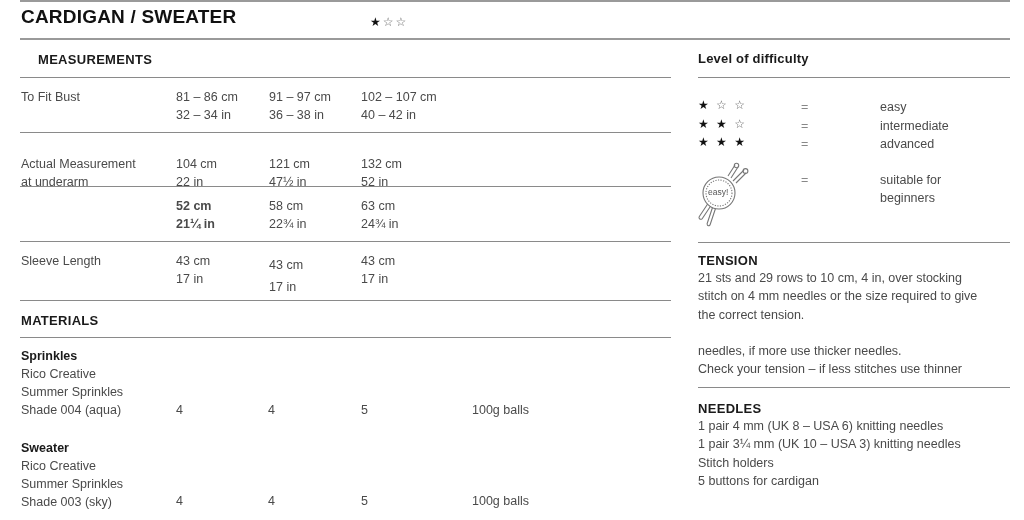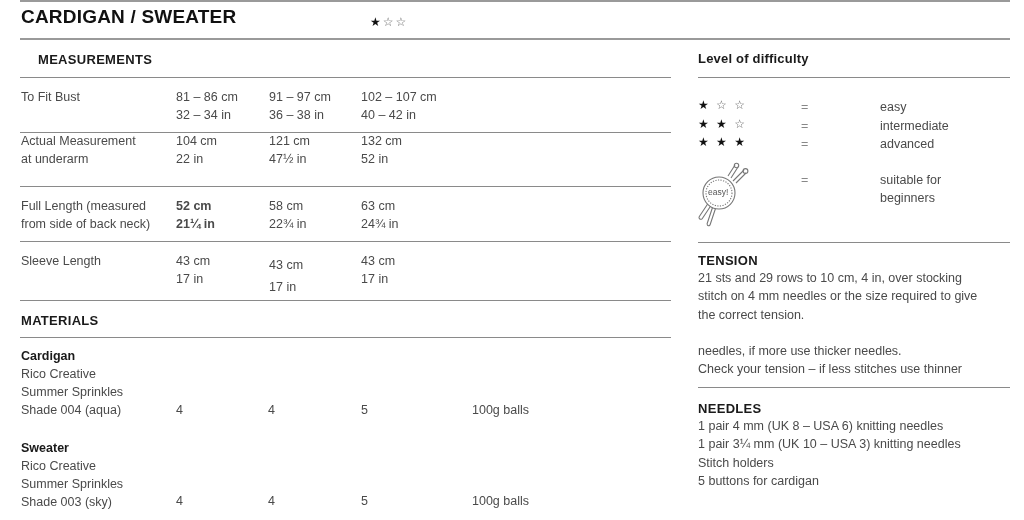--- a/index.html
+++ b/index.html
@@ -50,45 +50,41 @@
       <div>91 – 97 cm</div>
       <div>36 – 38 in</div>
     </div>
   <div class="c" style="left:340px;">
       <div>102 – 107 cm</div>
       <div>40 – 42 in</div>
     </div>
 </div>
 <div class="rule" style="left:20px; top:132px; width:651px;"></div>
 
-<div class="meas-row txt" style="top:132px;">
+<div class="meas-row txt" style="top:155px;">
   <div class="lbl">
       <div>Actual Measurement</div>
       <div>at underarm</div>
     </div>
   <div class="c" style="left:155px;">
       <div>104 cm</div>
       <div>22 in</div>
     </div>
   <div class="c" style="left:248px;">
       <div>121 cm</div>
       <div>47½ in</div>
     </div>
   <div class="c" style="left:340px;">
       <div>132 cm</div>
       <div>52 in</div>
     </div>
 </div>
 <div class="rule" style="left:20px; top:186px; width:651px;"></div>
 
 <div class="meas-row txt" style="top:197px;">
-  <div class="lbl">
-      <div>Full Length (measured</div>
-      <div>from side of back neck)</div>
-    </div>
   <div class="c" style="left:155px;font-weight:bold;">
       <div>52 cm</div>
       <div>21¼ in</div>
     </div>
   <div class="c" style="left:248px;">
       <div>58 cm</div>
       <div>22¾ in</div>
     </div>
   <div class="c" style="left:340px;">
       <div>63 cm</div>
@@ -114,21 +110,21 @@
       <div>43 cm</div>
       <div>17 in</div>
     </div>
 </div>
 <div class="rule" style="left:20px; top:300px; width:651px;"></div>
 
 <div class="abs hdr" style="left:21px; top:313px;">MATERIALS</div>
 <div class="rule" style="left:20px; top:337px; width:651px;"></div>
 
 <div class="abs" style="left:21px; top:347px; width:650px;">
-  <div class="sub" style="line-height:18px;">Cardigan</div>
+  <div class="sub" style="line-height:18px;">Sprinkles</div>
   <div class="txt">Rico Creative</div>
   <div class="txt">Summer Sprinkles</div>
   <div class="txt">Shade 004 (aqua)</div>
   <span class="mat-val" style="left:155px; top:56px;">4</span>
   <span class="mat-val" style="left:247px; top:56px;">4</span>
   <span class="mat-val" style="left:340px; top:56px;">5</span>
   <span class="mat-val" style="left:451px; top:56px;">100g balls</span>
 </div>
 
 <div class="abs" style="left:21px; top:439px; width:650px;">

